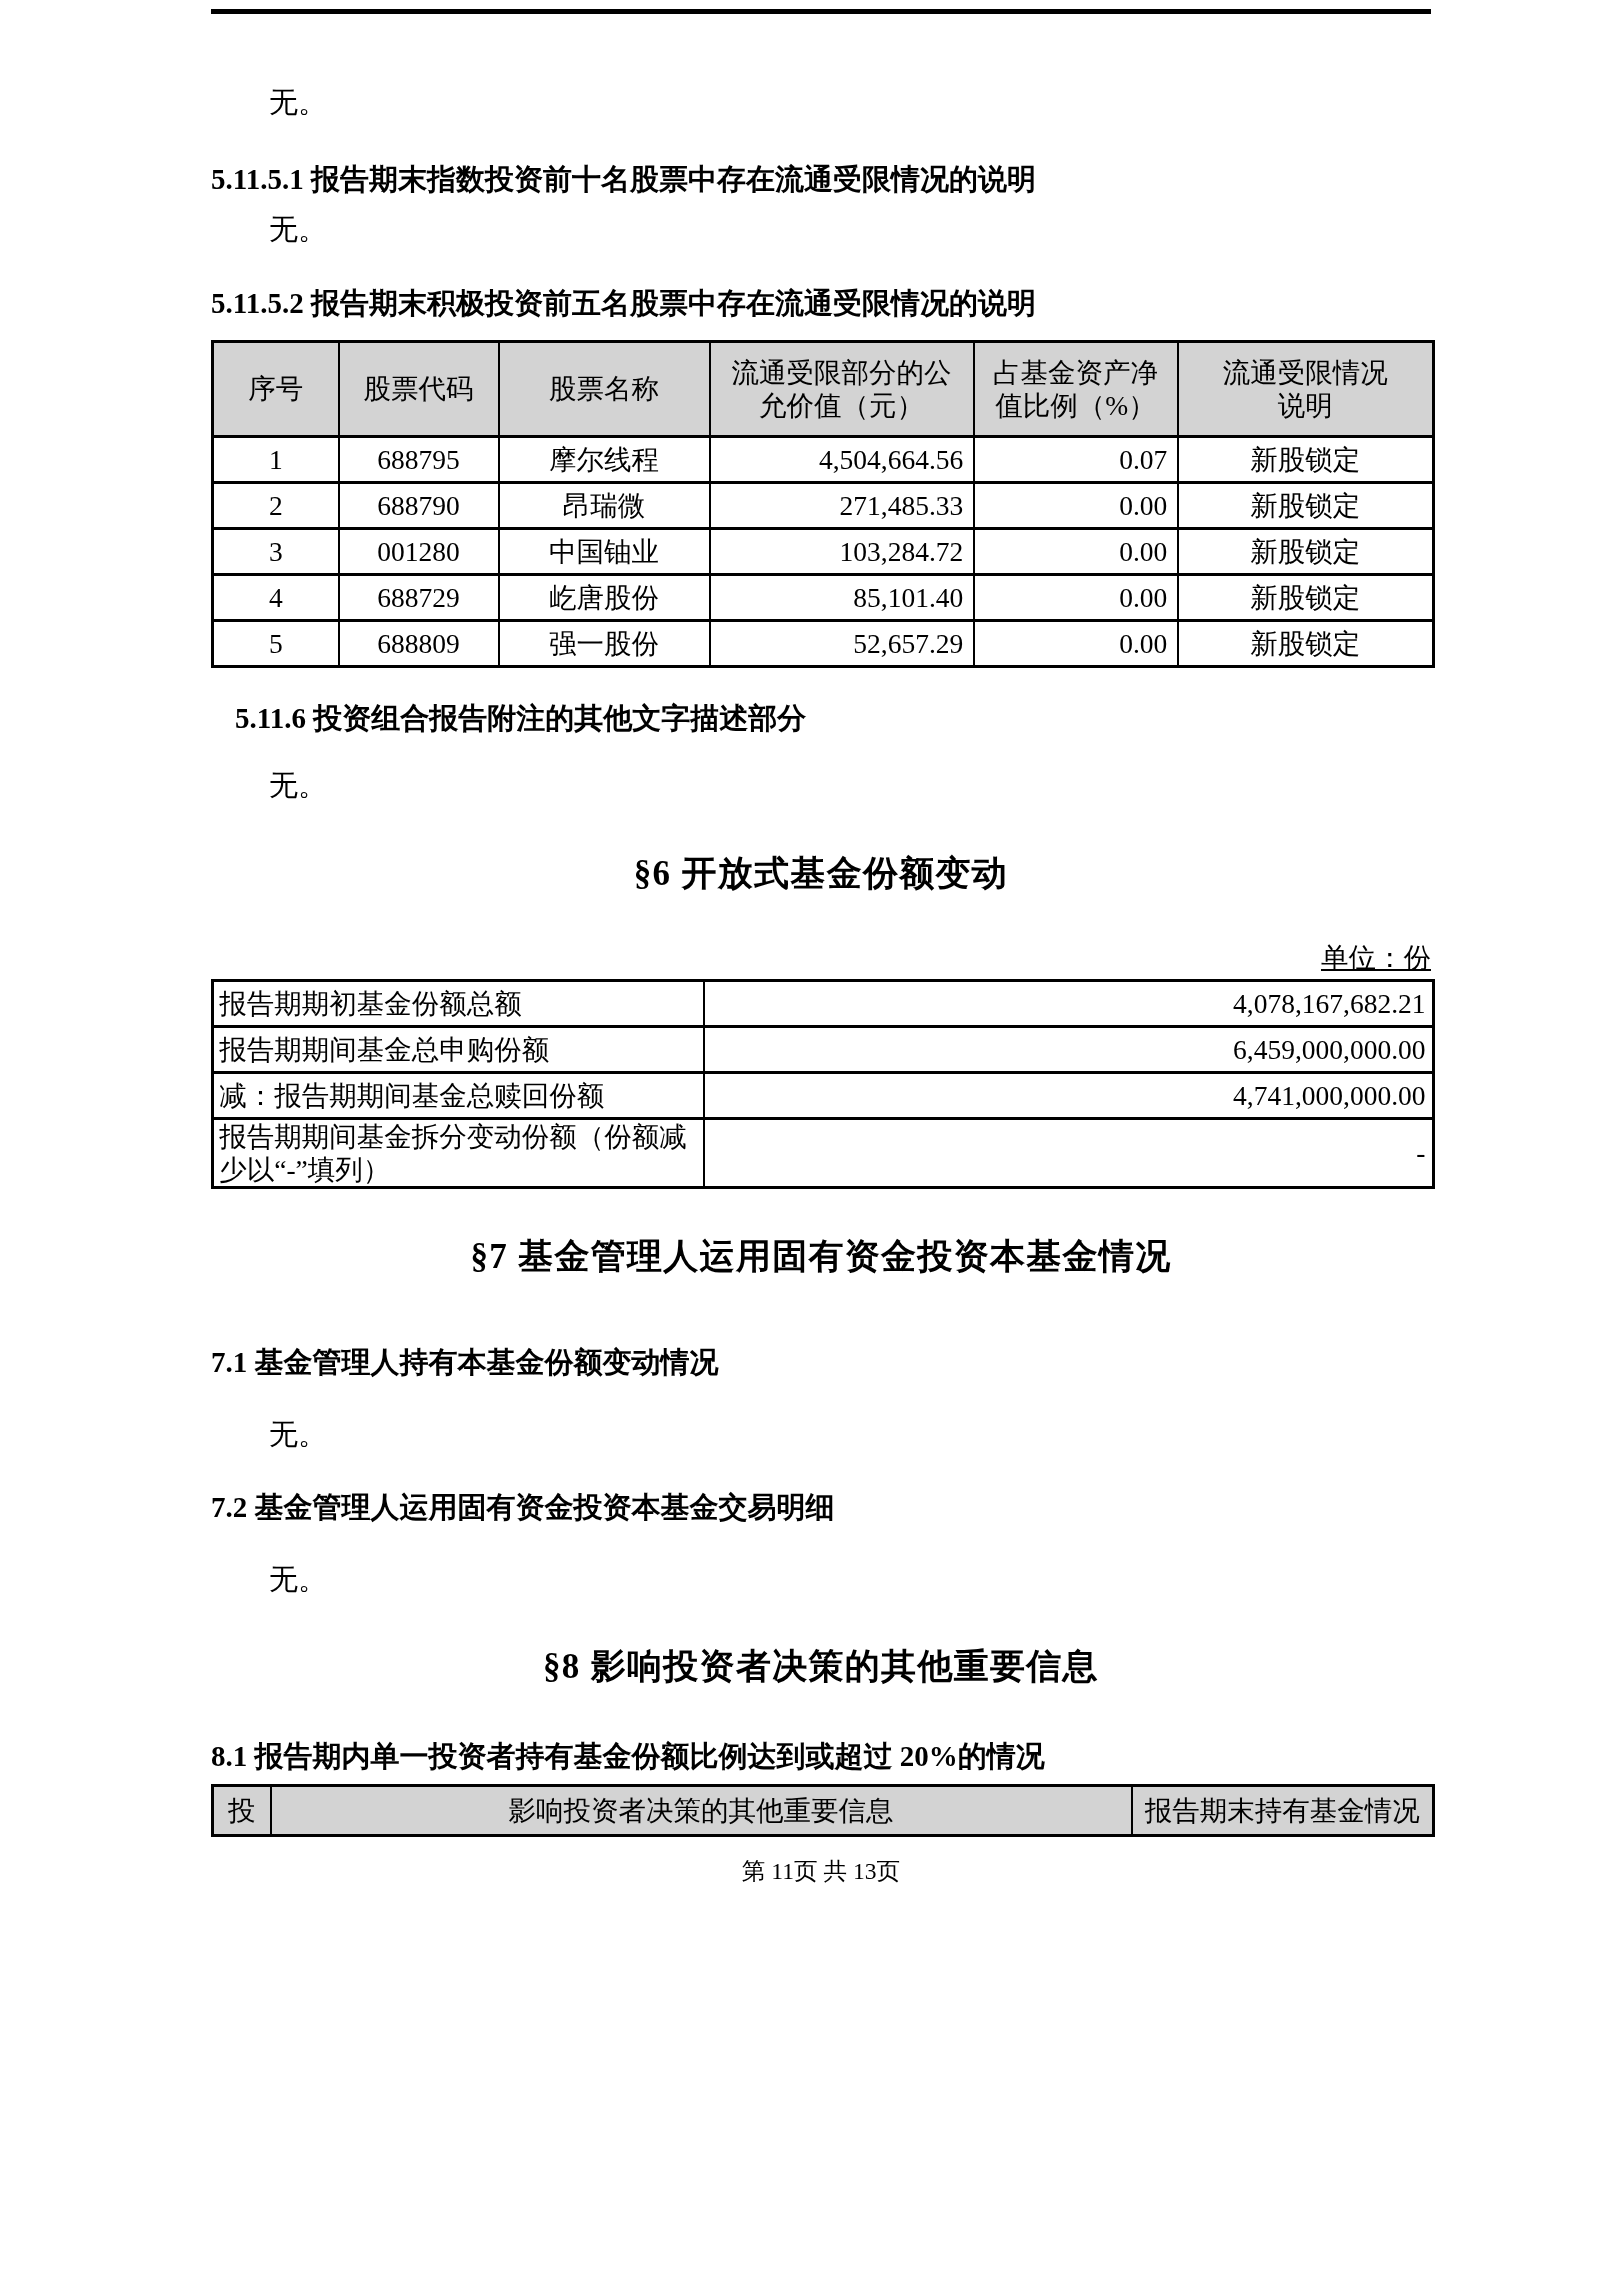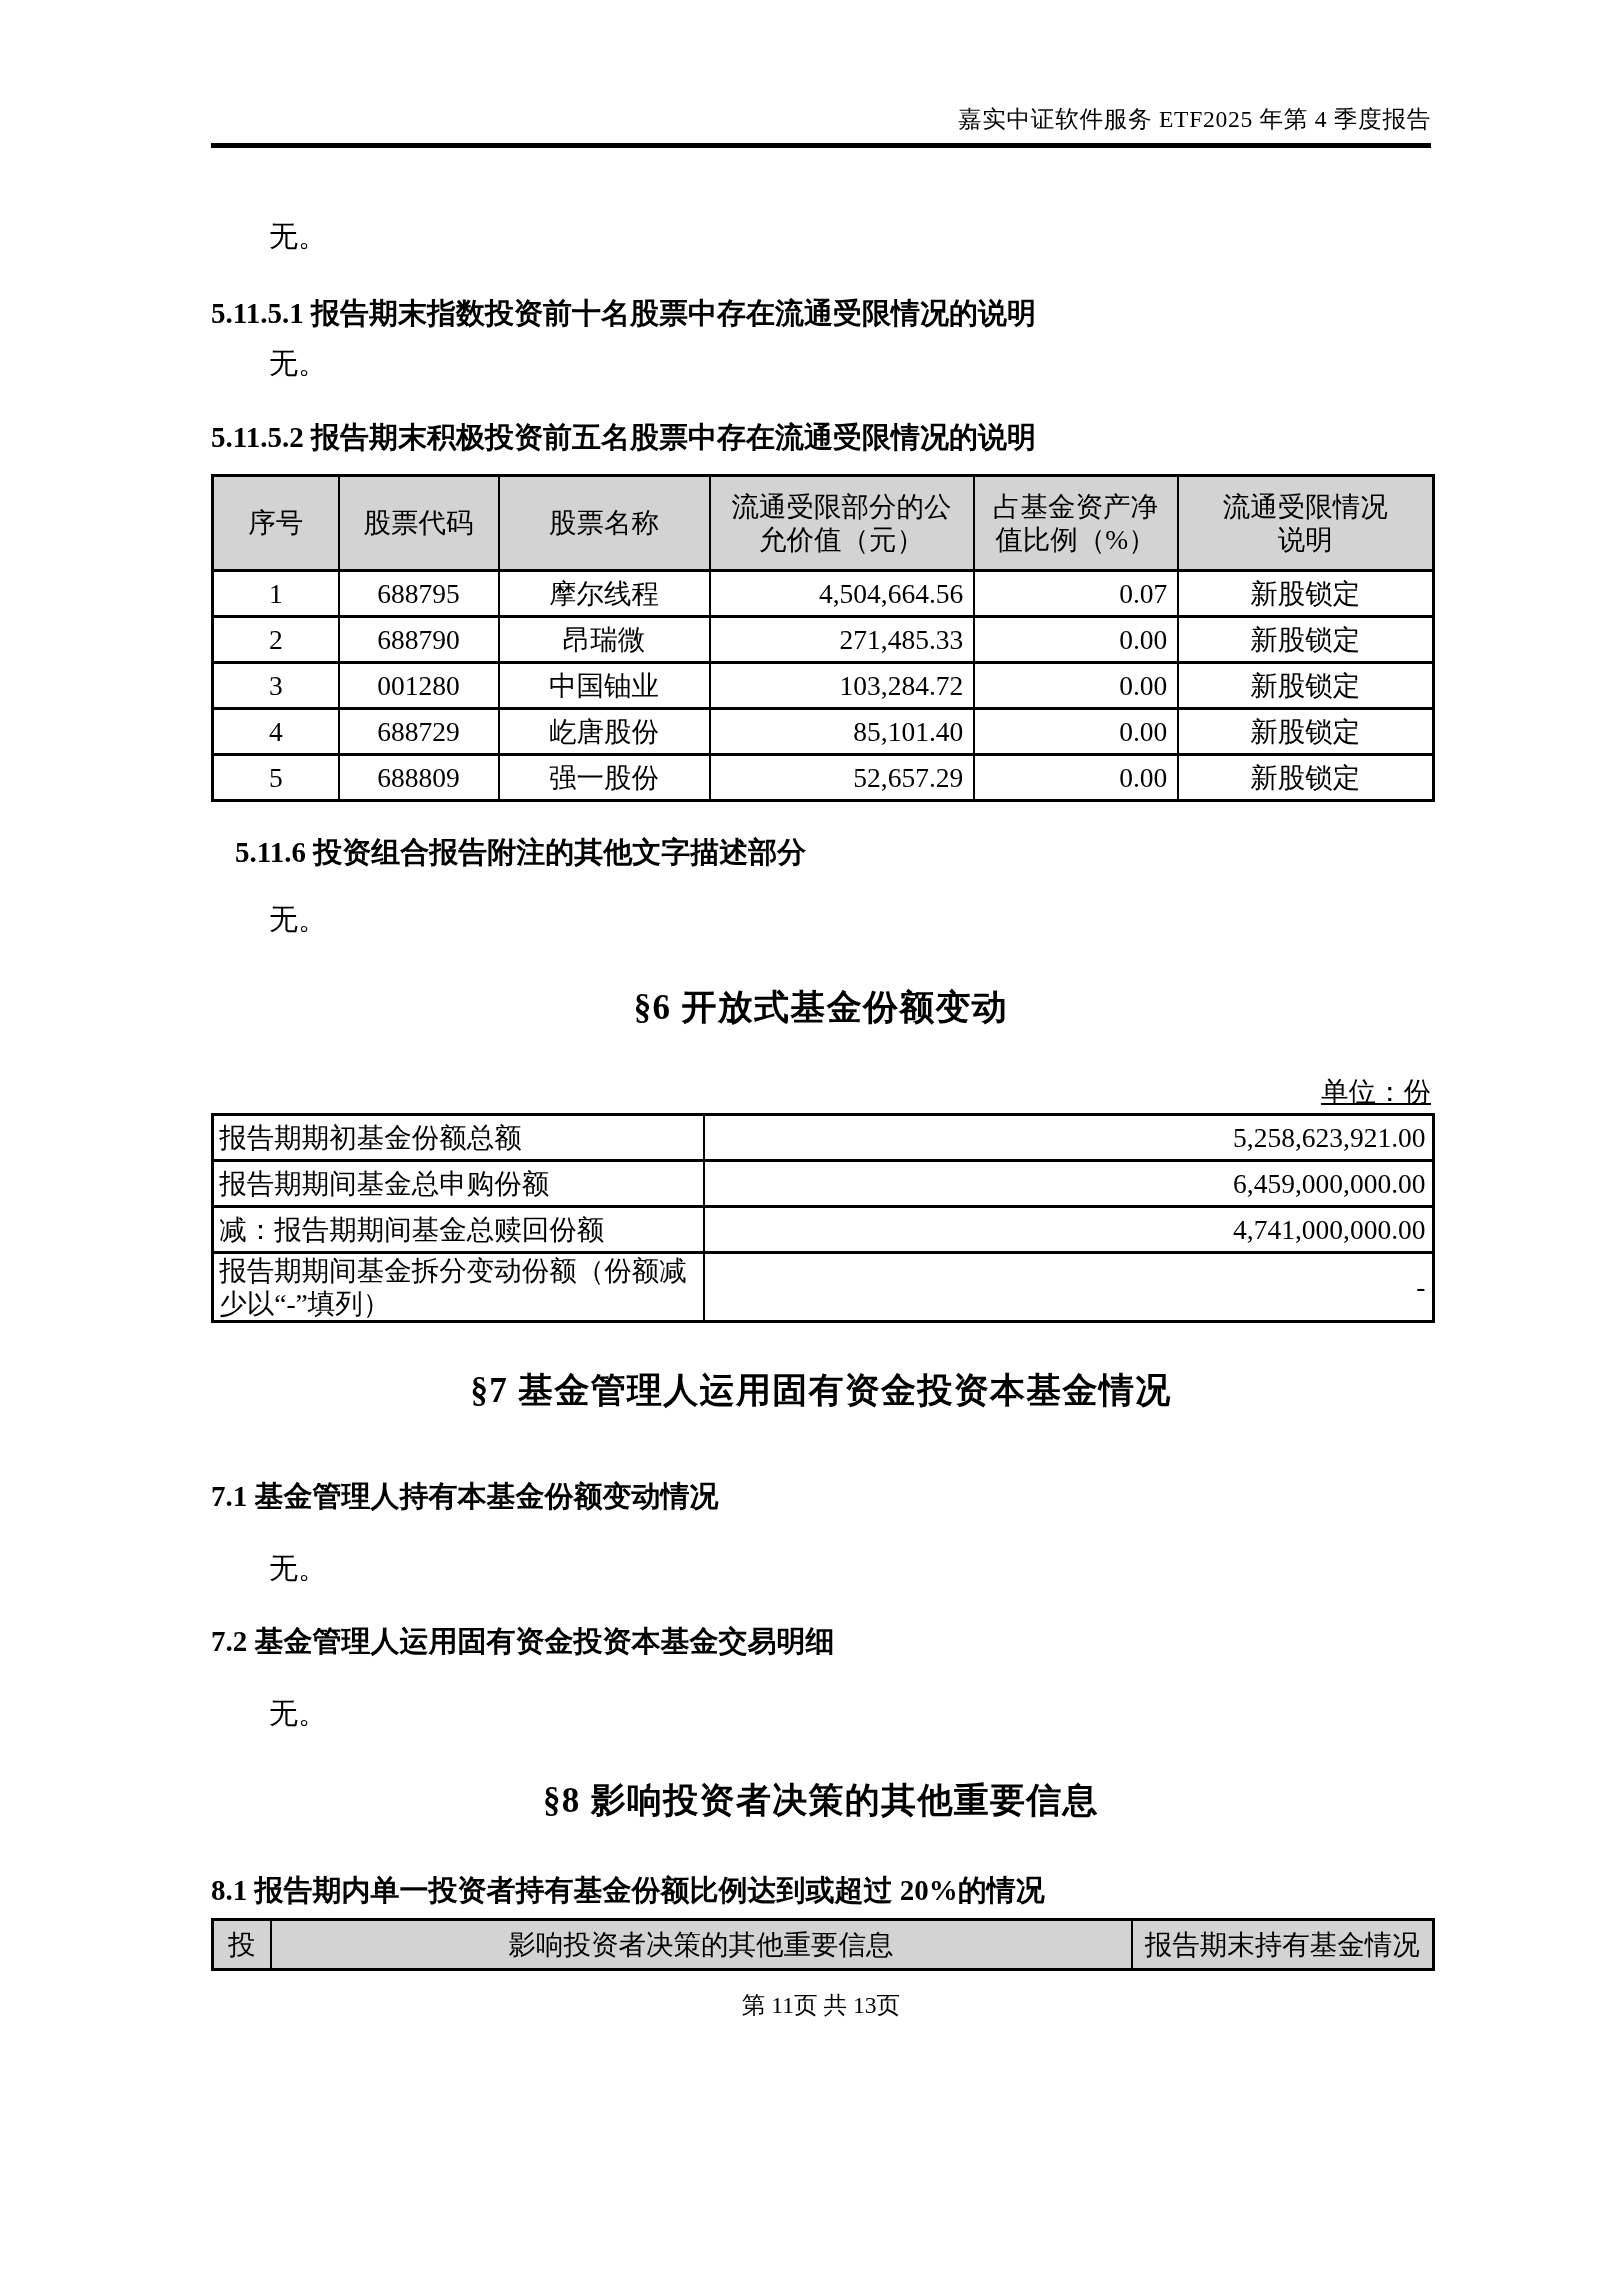--- a/index.html
+++ b/index.html
@@ -114,21 +114,20 @@
   .mt-h8   { margin-top: 50px; }
   .mt-h81  { margin-top: 52px; }
   .mt-t3   { margin-top: 11px; }
 </style>
 </head>
 <body>
 
 <div class="page">
   <div class="content">
 
-    <div class="doc-header">嘉实中证软件服务 ETF2025 年第 4 季度报告</div>
     <div class="header-rule"></div>
 
     <p class="para mt-p1">无。</p>
 
     <h3 class="h-num mt-h51151">5.11.5.1 报告期末指数投资前十名股票中存在流通受限情况的说明</h3>
     <p class="para mt-p2">无。</p>
     <h3 class="h-num mt-h51152">5.11.5.2 报告期末积极投资前五名股票中存在流通受限情况的说明</h3>
 
     <table class="tbl t1 mt-t1">
       <colgroup>
@@ -203,21 +202,21 @@
     <div class="unit-line mt-unit">单位：份</div>
 
     <table class="tbl t2 mt-t2">
       <colgroup>
         <col style="width:491px">
           <col style="width:730px">
       </colgroup>
       <tbody>
           <tr>
             <td>报告期期初基金份额总额</td>
-            <td>5,258,623,921.00</td>
+            <td>4,078,167,682.21</td>
           </tr>
           <tr>
             <td>报告期期间基金总申购份额</td>
             <td>6,459,000,000.00</td>
           </tr>
           <tr>
             <td>减：报告期期间基金总赎回份额</td>
             <td>4,741,000,000.00</td>
           </tr>
           <tr>

